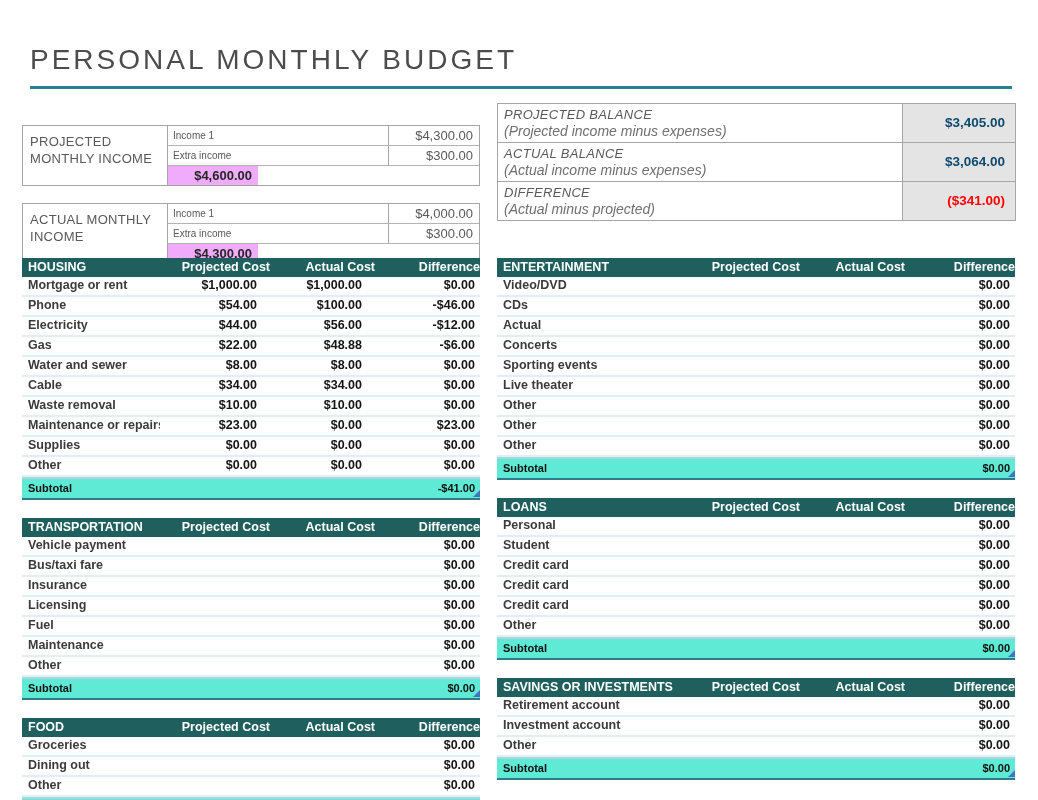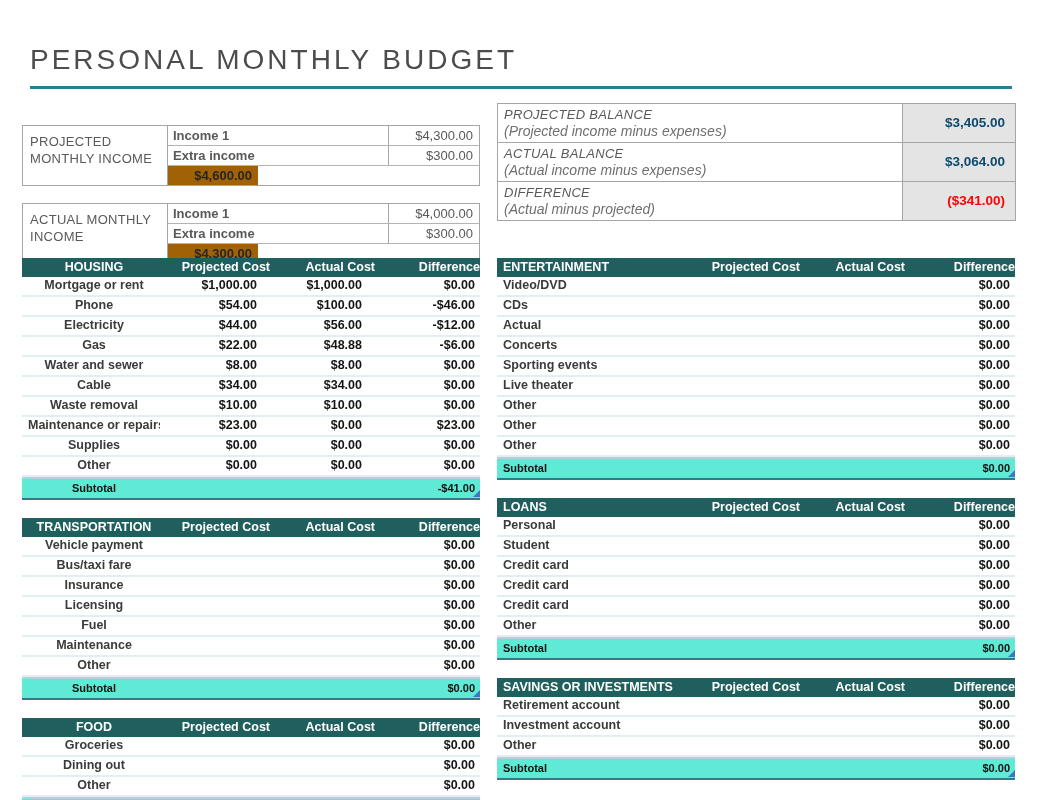--- a/index.html
+++ b/index.html
@@ -11,26 +11,26 @@
   .title-rule{position:absolute;left:30px;top:86px;width:982px;height:3px;background:#2b7f92;}
 
   
   .income-col{position:absolute;left:22px;top:90px;width:458px;margin-top:35px;}
   .income-table{display:flex;border:1px solid #a6a6a6;margin-bottom:17px;background:#fff;box-sizing:border-box;}
   .income-label{width:145px;border-right:1px solid #a6a6a6;color:#595959;font-size:13px;
                 letter-spacing:.3px;padding:7px 4px 0 7px;box-sizing:border-box;line-height:17px;}
   .income-rows{flex:1;display:flex;flex-direction:column;}
   .income-row{display:flex;height:19px;border-bottom:1px solid #b3b3b3;}
   .income-row:last-child{border-bottom:none;flex-direction:column;}
-  .income-item{flex:1;border-right:1px solid #a6a6a6;font-size:13px;color:#595959;
-               line-height:19px;padding-left:5px;overflow:hidden;white-space:nowrap;font-weight:bold;}
+  .income-item{flex:1;border-right:1px solid #a6a6a6;font-size:10px;color:#595959;
+               line-height:19px;padding-left:5px;overflow:hidden;white-space:nowrap;}
   .income-value{width:90px;text-align:right;font-size:13px;color:#595959;line-height:19px;
                 padding-right:6px;box-sizing:border-box;}
   .income-row.total .income-item{background:#f1f1f1;color:#4c4c4c;}
-  .income-row.total .income-value{background:#a16207;font-weight:700;color:#262626;}
+  .income-row.total .income-value{background:#f0abfc;font-weight:700;color:#262626;}
 
   
   .balance{position:absolute;left:497px;top:103px;width:519px;border:1px solid #a6a6a6;box-sizing:border-box;background:#fff;}
   .balance-row{display:flex;height:38px;border-bottom:1px solid #a6a6a6;}
   .balance-row:last-child{border-bottom:none;}
   .balance-label{flex:1;border-right:1px solid #a6a6a6;padding:2px 0 0 6px;overflow:hidden;font-style:italic;}
   .balance-title{display:block;font-size:13px;color:#595959;line-height:17px;letter-spacing:.3px;}
   .balance-sub{display:block;font-size:14px;color:#6f6f6f;line-height:17px;}
   .balance-value{width:112px;background:#e4e4e4;text-align:right;font-weight:700;font-size:13.5px;
                  color:#0c4a6e;line-height:38px;padding-right:10px;box-sizing:border-box;}
@@ -43,21 +43,21 @@
   .ehead{display:flex;height:19px;background:#1f5f5d;color:#ffffff;font-size:12.5px;
          font-weight:700;line-height:19px;}
   .ehead .h-title{padding-left:6px;text-align:left;box-sizing:border-box;overflow:hidden;white-space:nowrap;}
   .h-col{text-align:right;box-sizing:border-box;}
   .erow{display:flex;height:18px;border-bottom:2px solid #e0eff2;font-size:12.5px;line-height:17px;background:#fff;}
   .erow .cell{box-sizing:border-box;overflow:hidden;white-space:nowrap;}
   .erow .cat{padding-left:6px;color:#3b3b3b;font-weight:700;}
   .erow .num{text-align:right;font-weight:700;color:#141414;}
   .c-proj.num,.c-act.num{padding-right:13px;}
   .c-diff.num{padding-right:5px;}
-  .exp-left  .c-cat{width:138px;text-align:center;} .exp-left  .c-proj{width:110px;} .exp-left  .c-act{width:105px;} .exp-left  .c-diff{width:105px;}
+  .exp-left  .c-cat{width:138px;} .exp-left  .c-proj{width:110px;} .exp-left  .c-act{width:105px;} .exp-left  .c-diff{width:105px;}
   .exp-right .c-cat{width:198px;} .exp-right .c-proj{width:105px;} .exp-right .c-act{width:105px;} .exp-right .c-diff{width:110px;}
   .esub{display:flex;height:19px;border-top:2px solid #a9d6dd;border-bottom:2px solid #2e7b89;
         font-size:11px;line-height:19px;position:relative;background:#5eead4;}
   .esub .cat{padding-left:6px;font-weight:700;color:#111;box-sizing:border-box;}
   .esub .num{text-align:right;font-weight:700;color:#111;box-sizing:border-box;}
   .flag{position:absolute;right:0;bottom:1px;width:0;height:0;
         border-left:7px solid transparent;border-bottom:7px solid #4472c4;}
 </style>
 </head>
 <body>

